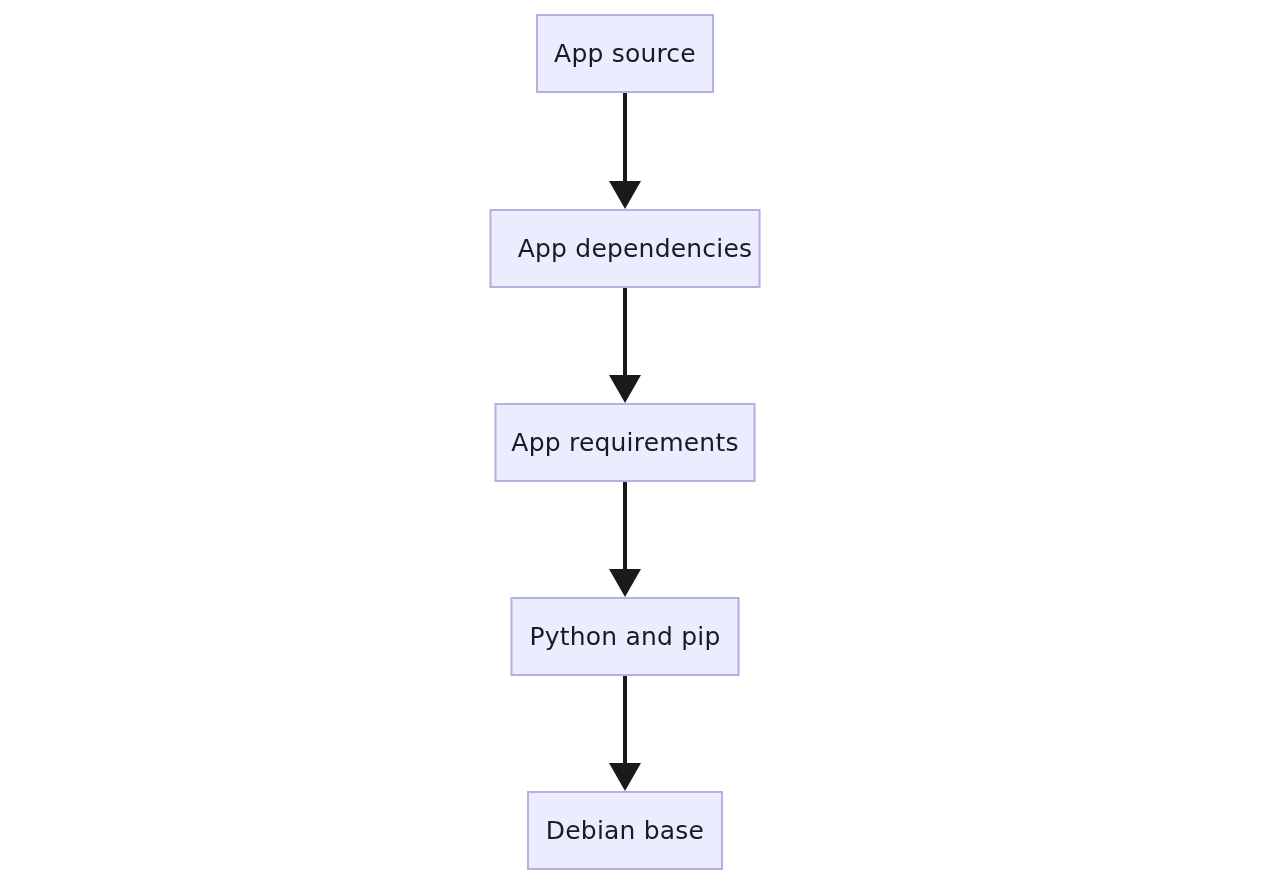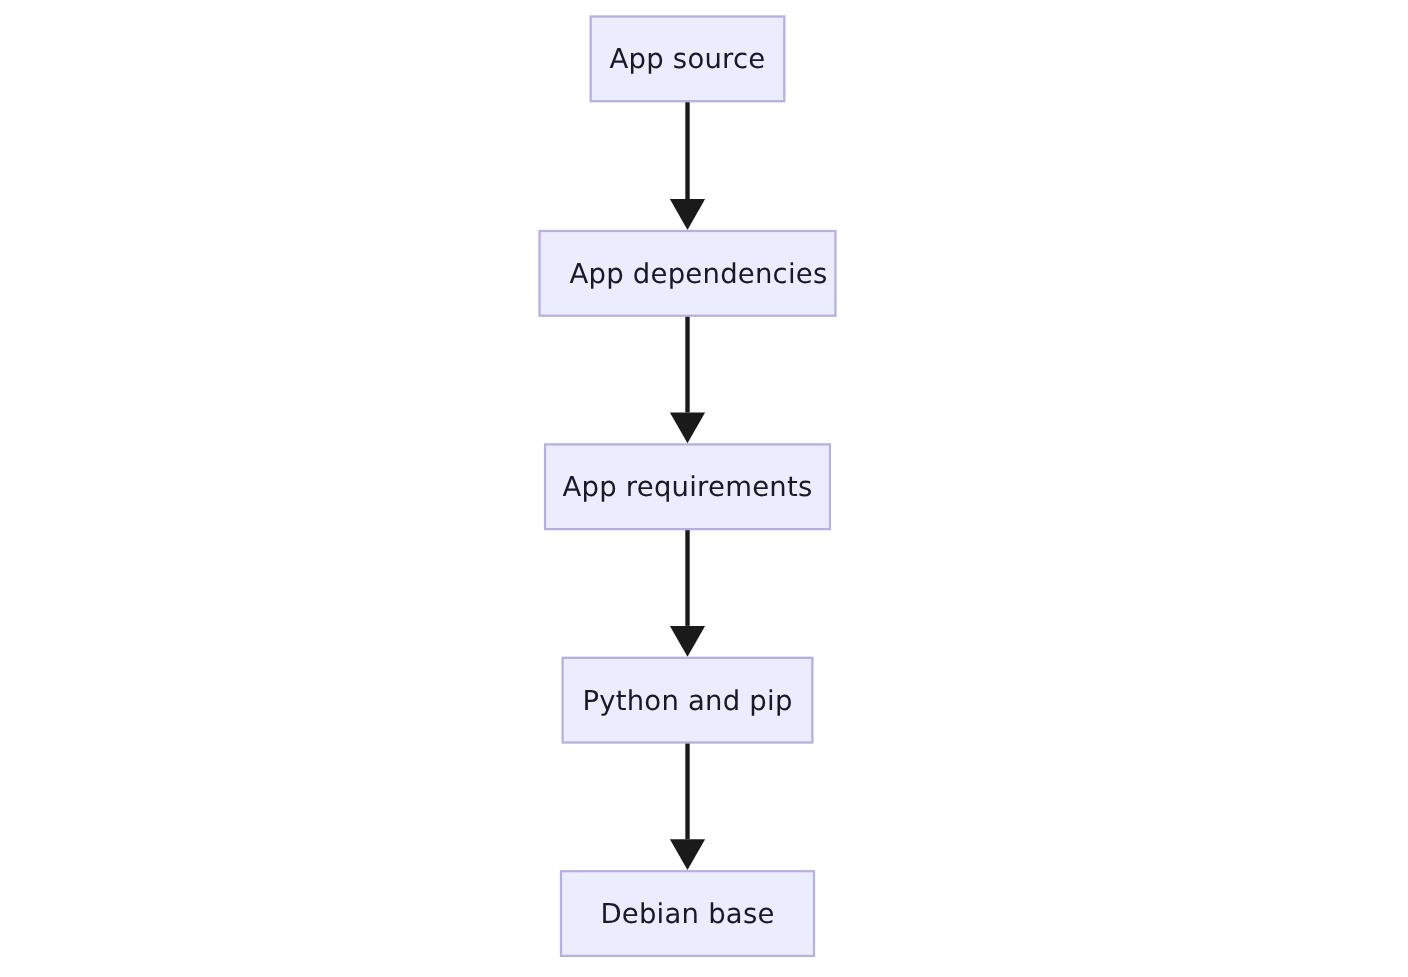--- a/index.html
+++ b/index.html
@@ -31,21 +31,21 @@
     font-size: 25px;
     line-height: 1;
     color: #1A1A24;
     white-space: nowrap;
     letter-spacing: 0.2px;
   }
   .node-1 { top: 14px;  width: 178px; }
   .node-2 { top: 209px; width: 271px; padding-left: 20px; }
   .node-3 { top: 403px; width: 261px; }
   .node-4 { top: 597px; width: 229px; }
-  .node-5 { top: 791px; width: 232px; }
+  .node-5 { top: 791px; width: 196px; }
 
   .arrow {
     position: absolute;
     left: 625px;
     transform: translateX(-50%);
     display: flex;
     flex-direction: column;
     align-items: center;
   }
   .arrow-1 { top: 93px;  height: 116px; }

